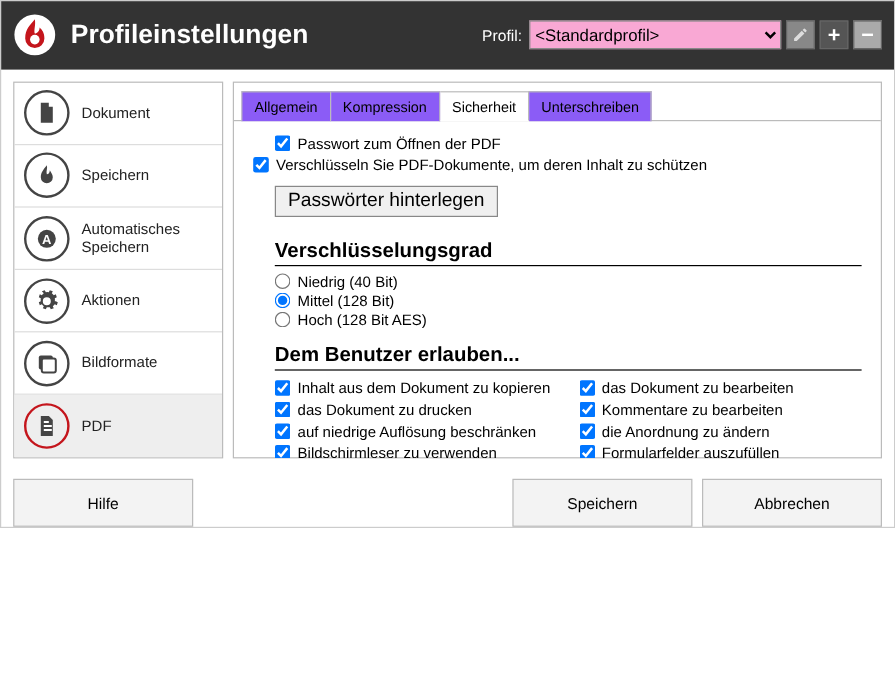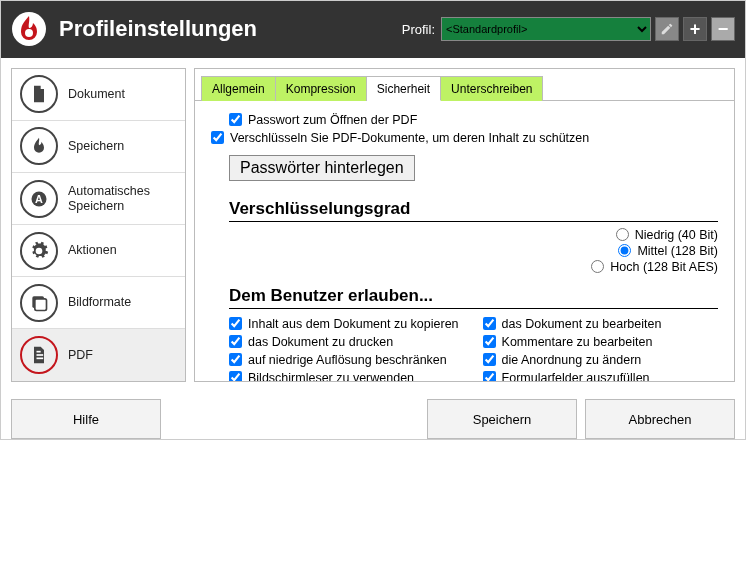--- a/index.html
+++ b/index.html
@@ -3,50 +3,50 @@
 <meta charset="utf-8">
 <style>
   * { box-sizing: border-box; }
   html, body { margin:0; padding:0; font-family: "Segoe UI", Arial, sans-serif; font-size:13px; color:#000; background:#fff;}
   .window { width:746px; height:440px; display:flex; flex-direction:column; border:1px solid #ccc; }
   .titlebar { background:#333333; color:#fff; height:60px; display:flex; align-items:center; padding:0 10px 0 10px; }
   .titlebar .logo { width:36px; height:36px; margin-right:12px; }
   .titlebar .title { font-size:22px; font-weight:600; flex:0 0 auto; }
   .titlebar .spacer { flex:1 1 auto; }
   .titlebar .profile-label { font-size:13px; margin-right:6px; }
-  .titlebar select.profile { width:210px; height:24px; font-size:11px; background:#15803d; border:1px solid #888; }
+  .titlebar select.profile { width:210px; height:24px; font-size:14px; background:#f9a8d4; border:1px solid #888; }
   .titlebar .tb-btn { width:24px; height:24px; margin-left:4px; display:flex; align-items:center; justify-content:center; background:#999; color:#fff; font-size:18px; font-weight:bold; cursor:pointer; border:1px solid #666;}
   .titlebar .tb-btn.edit { background:#888;}
   .titlebar .tb-btn.add { background:#555; }
   .titlebar .tb-btn.remove { background:#aaa; }
 
   .body { flex:1 1 auto; display:flex; padding:10px 10px 0 10px; gap:8px; min-height:0;}
   .sidebar { width:175px; border:1px solid #bbb; background:#fff; display:flex; flex-direction:column; }
   .side-item { display:flex; align-items:center; height:55px; border-bottom:1px solid #ddd; padding:0 8px; cursor:pointer; gap:10px; }
   .side-item:last-child { border-bottom:none; }
   .side-item.active { background:#eeeeee; }
   .side-item .icon-wrap { width:38px; height:38px; border:2px solid #444; border-radius:50%; display:flex; align-items:center; justify-content:center; flex:0 0 auto;}
   .side-item.active .icon-wrap { border-color:#c4151c; }
   .side-item .label { font-size:12.5px; color:#222; line-height:1.2; }
   .side-item svg { width:20px; height:20px; }
 
   .content-panel { flex:1 1 auto; border:1px solid #bbb; background:#fff; display:flex; flex-direction:column; min-width:0;}
   .tabs-row { display:flex; border-bottom:1px solid #bbb; padding:6px 6px 0 6px; gap:0;}
-  .tab { padding:5px 10px 4px 10px; border:1px solid #bbb; border-bottom:none; background:#bef264; font-size:12px; cursor:pointer; margin-right:0; position:relative; top:1px;}
+  .tab { padding:5px 10px 4px 10px; border:1px solid #bbb; border-bottom:none; background:#8b5cf6; font-size:12px; cursor:pointer; margin-right:0; position:relative; top:1px;}
   .tab + .tab { border-left:none;}
   .tab.active { background:#fff; border-bottom:1px solid #fff; font-weight:400;}
   .tab-body { flex:1 1 auto; padding:8px 16px 10px 16px; overflow:auto; }
   .chk-row { display:flex; align-items:center; gap:6px; margin:4px 0; font-size:12.5px;}
   .chk-row.indent1 { margin-left:18px; }
   input[type=checkbox], input[type=radio] { margin:0; }
   .btn-inline { margin:6px 0 6px 18px; font-size:16px; padding:3px 10px; background:#f0f0f0; border:1px solid #888; cursor:pointer;}
   .section-h { font-size:17px; font-weight:700; margin:12px 0 2px 18px;}
   .section-rule { border:none; border-top:1px solid #000; margin:2px 0 6px 18px;}
   .radio-group { margin-left:18px;}
-  .radio-row { display:flex; align-items:center; gap:6px; margin:2px 0; font-size:12.5px;justify-content:flex-end;}
+  .radio-row { display:flex; align-items:center; gap:6px; margin:2px 0; font-size:12.5px;}
   .perm-grid { display:flex; gap:24px; margin-left:18px;}
   .perm-col { display:flex; flex-direction:column;}
   .perm-col .chk-row { margin:2px 0;}
 
   .footer { height:60px; display:flex; align-items:flex-end; padding:0 10px; gap:8px;}
   .footer .spacer { flex:1 1 auto;}
   .footer-btn { width:150px; height:40px; background:#f3f3f3; border:1px solid #bbb; font-size:13px; cursor:pointer; display:flex; align-items:center; justify-content:center;}
 </style>
 </head>
 <body>

